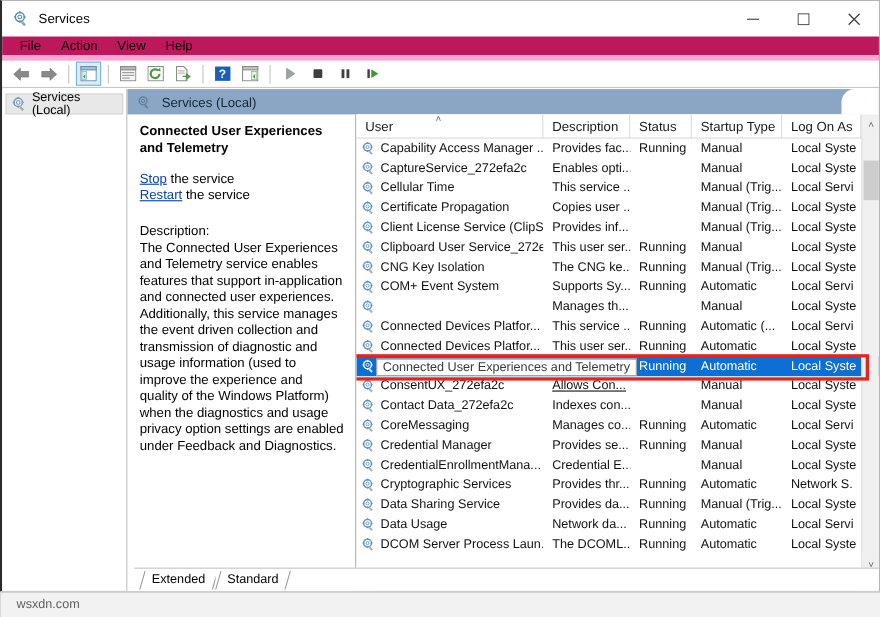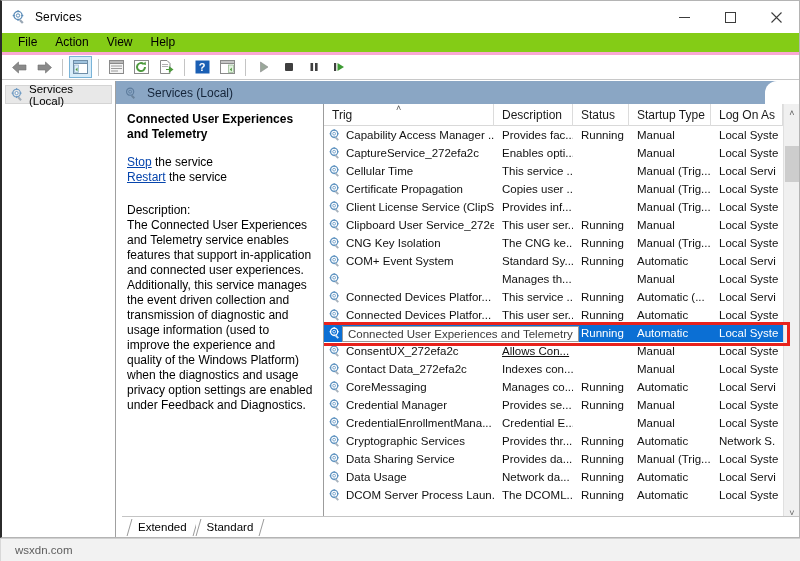--- a/index.html
+++ b/index.html
@@ -58,22 +58,22 @@
     color: #3c3c3c;
   }
   .win-btn svg { display: block; }
 
   
   .menubar {
     height: 22px;
     display: flex;
     align-items: center;
     padding-left: 7px;
-    background: #84cc16;
-    border-bottom: 3px solid #f9a8d4;
+    background: #be185d;
+    border-bottom: 5px solid #f9a8d4;
   }
   .menu-item {
     font-size: 12px;
     color: #000000;
     padding: 2px 9px 3px 9px;
   }
 
   
   .toolbar {
     height: 25px;
@@ -545,21 +545,21 @@
             </div>
             <div class="desc-label">Description:</div>
             <div class="desc-body">The Connected User Experiences and Telemetry service enables features that support in-application and connected user experiences. Additionally, this service manages the event driven collection and transmission of diagnostic and usage information (used to improve the experience and quality of the Windows Platform) when the diagnostics and usage privacy option settings are enabled under Feedback and Diagnostics.</div>
           </div>
 
           <div class="list-col">
             <div class="grid-wrap">
 
               <div class="hdr-row" id="hdr-row">
                   <div class="hdr-cell" style="width: 170px;">
-                    <span>Trig</span>
+                    <span>User</span>
                     <span class="sortcaret" style="left: 72px; top: -1px;">˄</span>
                   </div>
                   <div class="hdr-cell" style="width: 79px;">
                     <span>Description</span>
                   </div>
                   <div class="hdr-cell" style="width: 56px;">
                     <span>Status</span>
                   </div>
                   <div class="hdr-cell" style="width: 82px;">
                     <span>Startup Type</span>
@@ -718,21 +718,21 @@
                           <g fill="#5f93c0">
                             <rect x="6.4" y="1.3" width="1.3" height="1.9"></rect>
                             <rect x="6.4" y="9.8" width="1.3" height="1.9"></rect>
                             <rect x="1.8" y="5.9" width="1.9" height="1.3"></rect>
                             <rect x="10.3" y="5.9" width="1.9" height="1.3"></rect>
                           </g>
                           <path d="M9.5 10.1 l3 3 -1.5 1.5 -3 -3 z" fill="#a6b2bd"></path>
                         </svg></span>
                       <span class="ntxt">COM+ Event System</span>
                     </div>
-                    <div class="cell" style="width: 79px;">Standard Sy...</div>
+                    <div class="cell" style="width: 79px;">Supports Sy...</div>
                     <div class="cell" style="width: 56px;">Running</div>
                     <div class="cell" style="width: 82px;">Automatic</div>
                     <div class="cell" style="width: 72px;">Local Servi</div>
                   </div>
                   <div class="row">
                     <div class="cell name" style="width: 170px;">
                       <span class="gico"><svg width="14" height="14" viewBox="0 0 16 16">
                           <circle cx="7" cy="6.5" r="4.1" fill="none" stroke="#5f93c0" stroke-width="1.4"></circle>
                           <circle cx="7" cy="6.5" r="1.6" fill="#ffffff" stroke="#5f93c0" stroke-width="0.9"></circle>
                           <g fill="#5f93c0">

